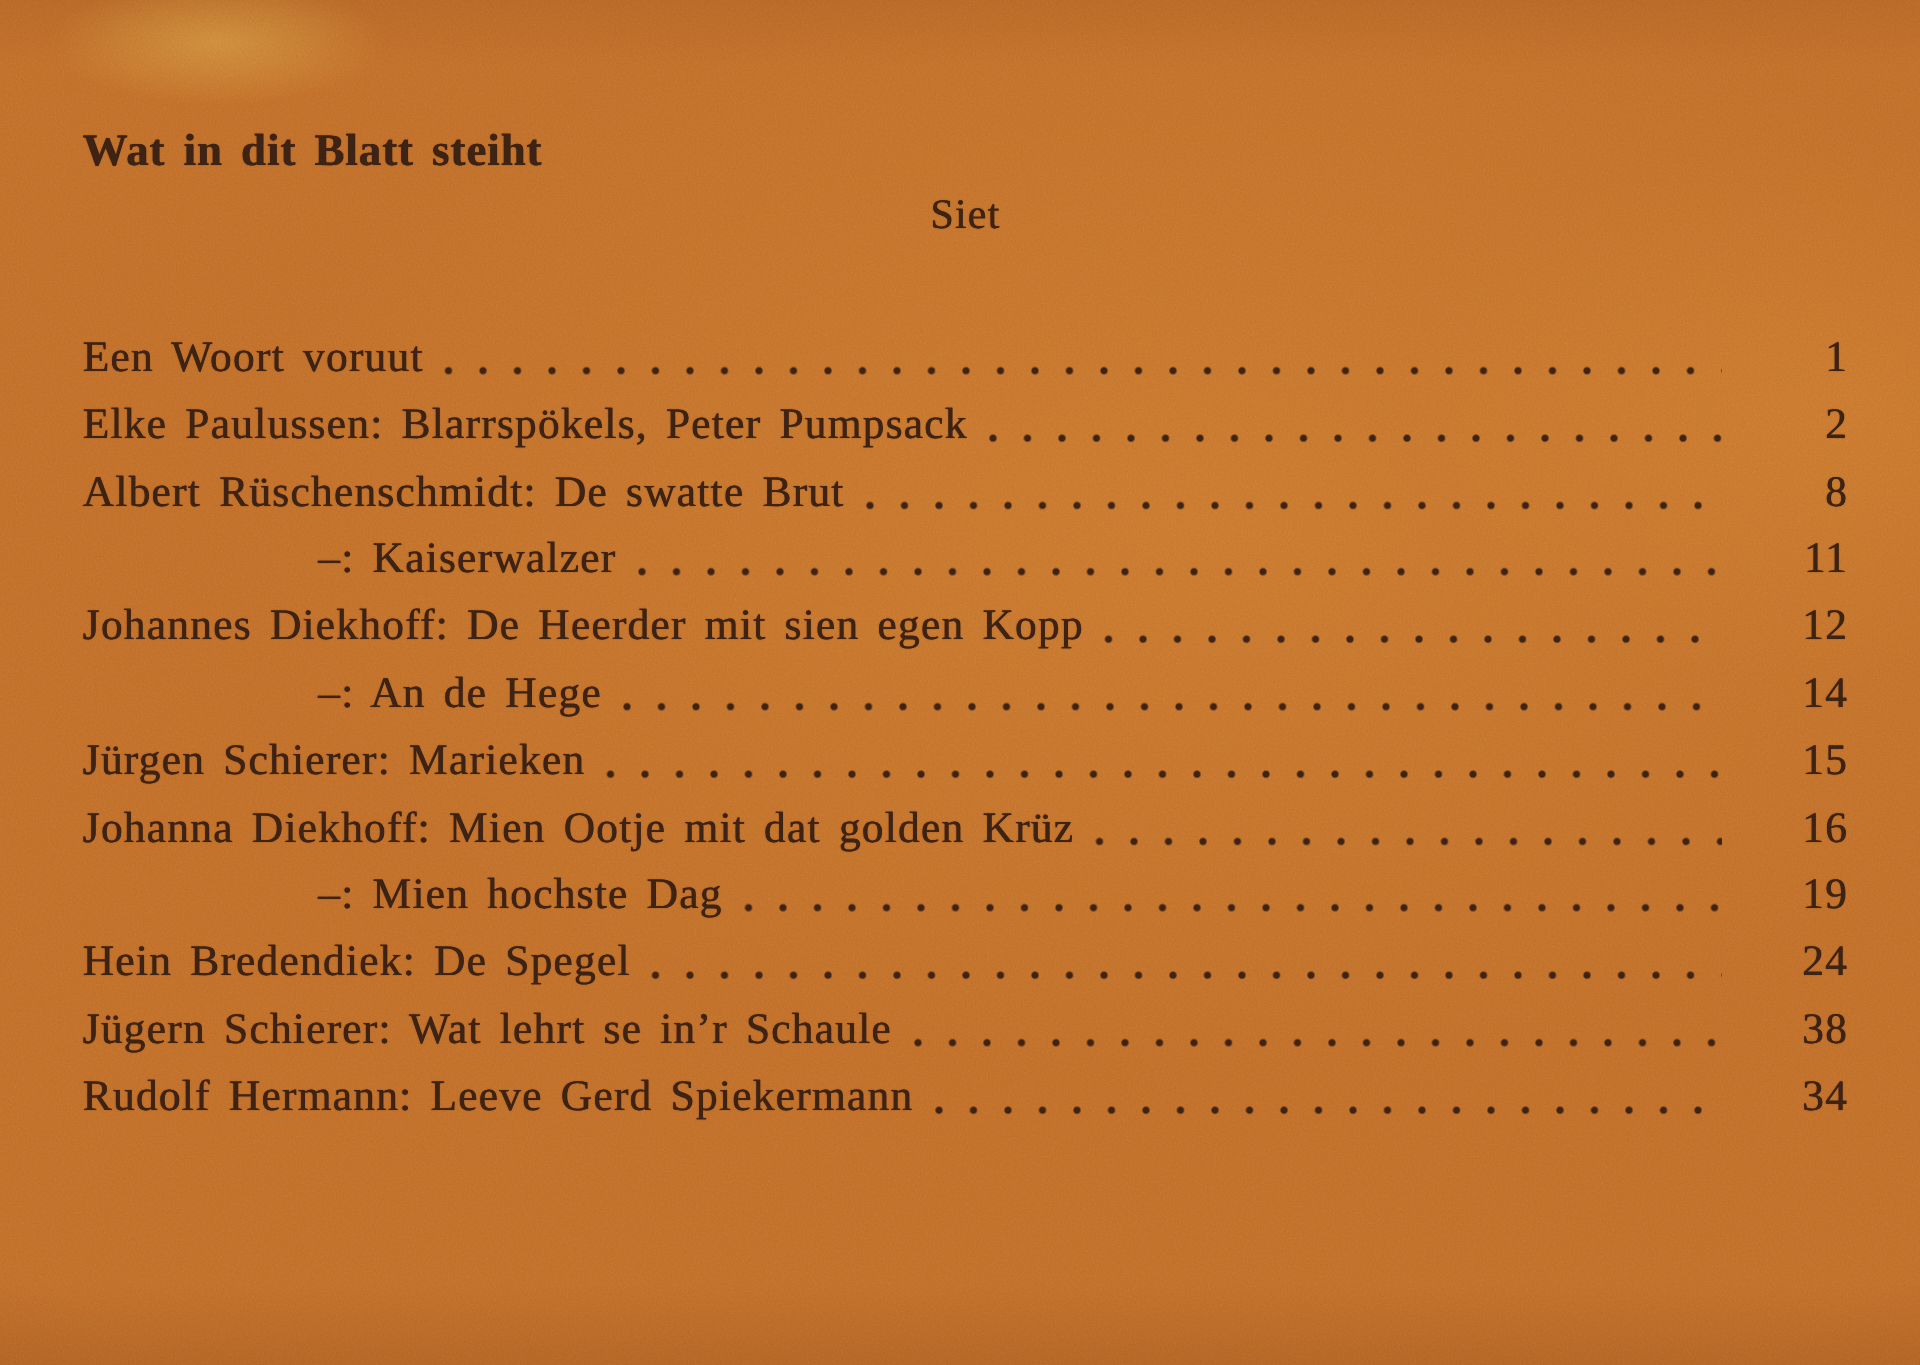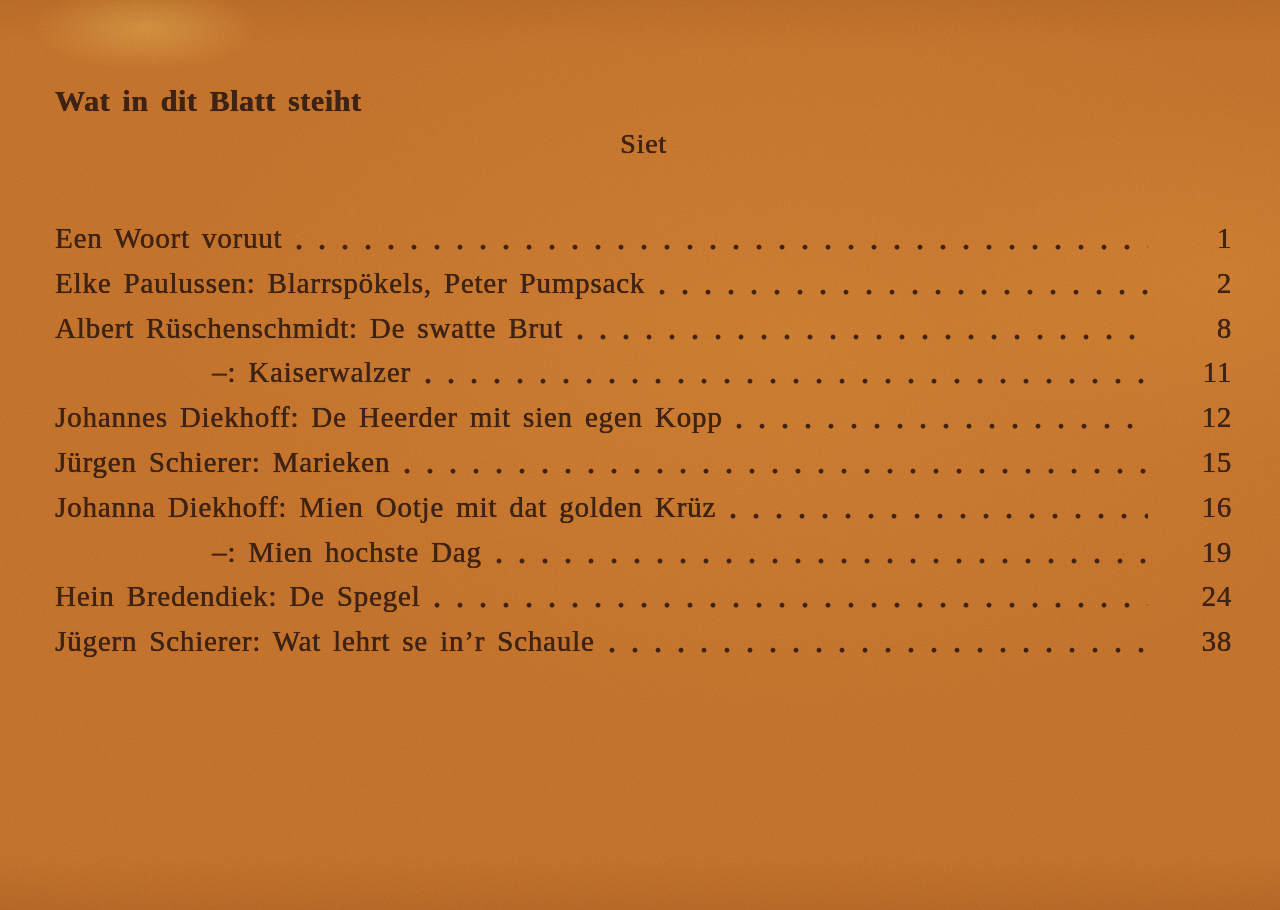--- a/index.html
+++ b/index.html
@@ -127,20 +127,25 @@
       <div class="row indent">
     <span class="label">–: Kaiserwalzer</span>
     <span class="leader"></span>
     <span class="pagenum">11</span>
   </div>
       <div class="row">
     <span class="label">Johannes Diekhoff: De Heerder mit sien egen Kopp</span>
     <span class="leader"></span>
     <span class="pagenum">12</span>
   </div>
+      <div class="row indent">
+    <span class="label">–: An de Hege</span>
+    <span class="leader"></span>
+    <span class="pagenum">14</span>
+  </div>
       <div class="row">
     <span class="label">Jürgen Schierer: Marieken</span>
     <span class="leader"></span>
     <span class="pagenum">15</span>
   </div>
       <div class="row">
     <span class="label">Johanna Diekhoff: Mien Ootje mit dat golden Krüz</span>
     <span class="leader"></span>
     <span class="pagenum">16</span>
   </div>
@@ -152,20 +157,25 @@
       <div class="row">
     <span class="label">Hein Bredendiek: De Spegel</span>
     <span class="leader"></span>
     <span class="pagenum">24</span>
   </div>
       <div class="row">
     <span class="label">Jügern Schierer: Wat lehrt se in’r Schaule</span>
     <span class="leader"></span>
     <span class="pagenum">38</span>
   </div>
+      <div class="row">
+    <span class="label">Rudolf Hermann: Leeve Gerd Spiekermann</span>
+    <span class="leader"></span>
+    <span class="pagenum">34</span>
+  </div>
     </div>
 </div>
 
 <svg class="noise-overlay" width="1280" height="910" xmlns="http://www.w3.org/2000/svg" aria-hidden="true">
   <filter id="grain">
     <feTurbulence type="fractalNoise" baseFrequency="0.9" numOctaves="2" seed="7" stitchTiles="stitch"></feTurbulence>
     <feColorMatrix type="saturate" values="0"></feColorMatrix>
     <feComponentTransfer>
       <feFuncA type="linear" slope="0.6" intercept="0"></feFuncA>
     </feComponentTransfer>

